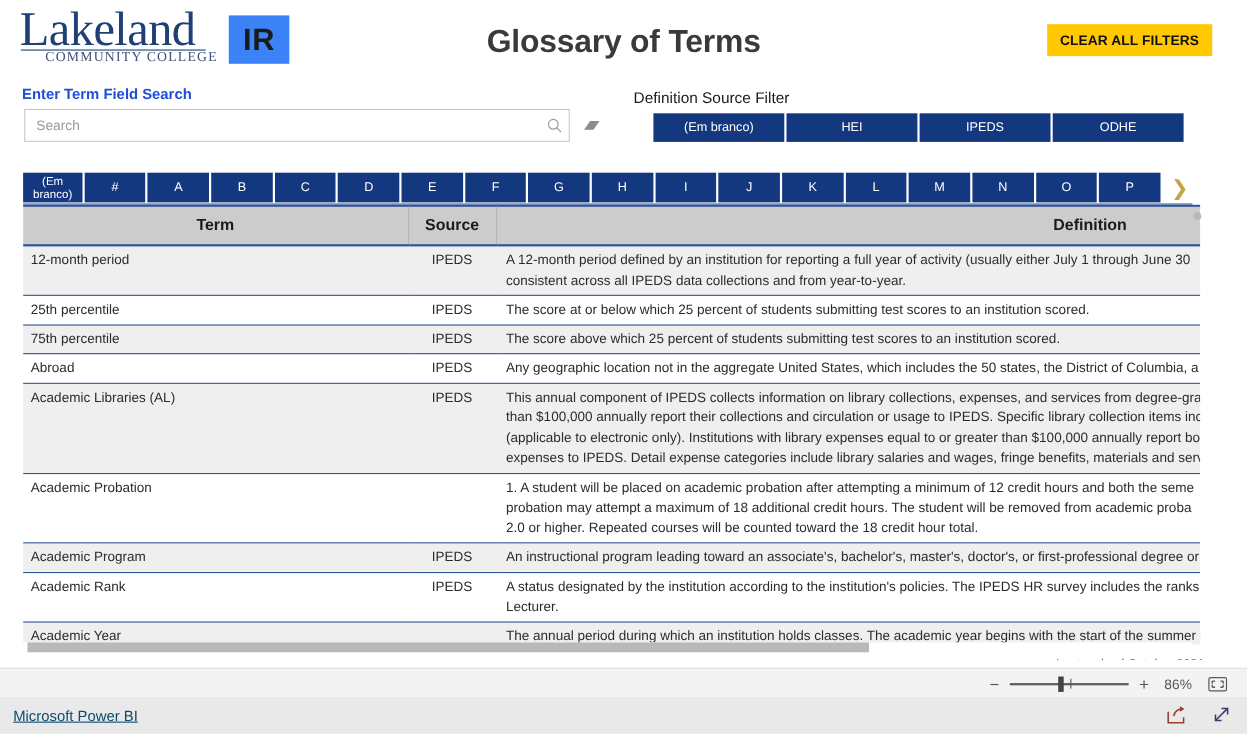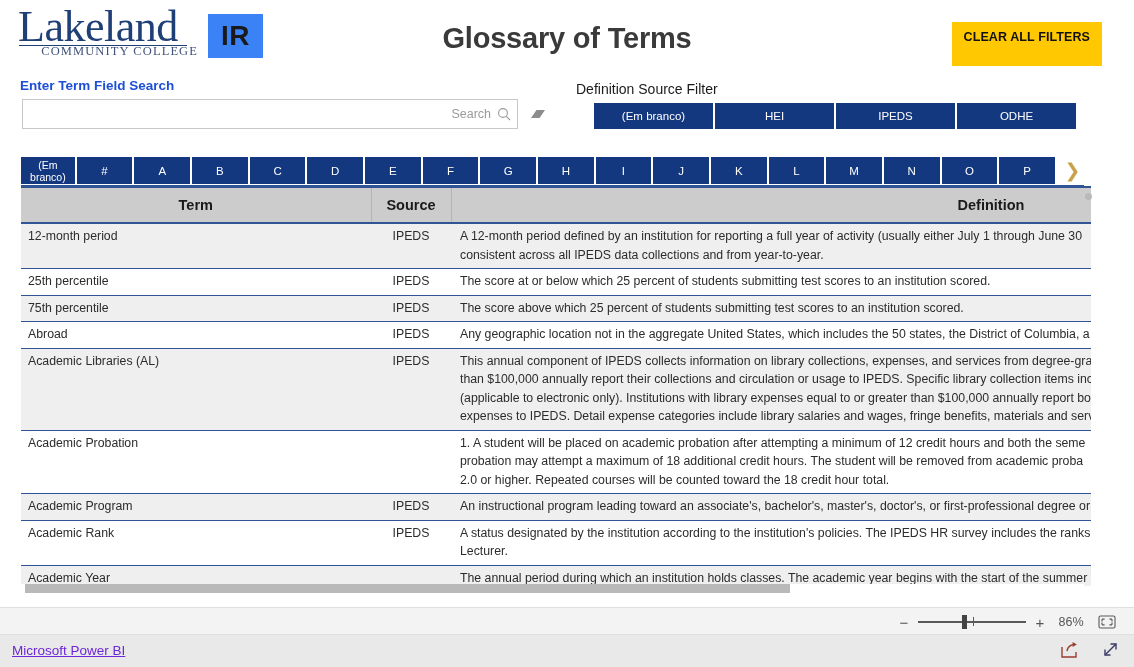--- a/index.html
+++ b/index.html
@@ -64,21 +64,21 @@
     font-weight: bold;
     color: #3a3a3a;
     letter-spacing: -0.2px;
   }
 
   .clear-filters {
     position: absolute; right: 32px; top: 22px;
     background: #FFC800;
     color: #111;
     font-size: 12.5px; font-weight: bold;
-    padding: 8px 12px 22px 12px;
+    padding: 8px 12px 7px 12px;
     letter-spacing: 0.1px;
     border: none;
     cursor: pointer;
     font-family: "Liberation Sans", sans-serif;
   }
 
   
   .lbl-search {
     position: absolute; left: 20px; top: 78px;
     font-size: 13.5px; font-weight: bold; color: #1d4ed8;
@@ -91,21 +91,20 @@
     display: flex; align-items: center;
   }
   .search-input {
     flex: 1;
     border: none; outline: none;
     font-family: "Liberation Sans", sans-serif;
     font-size: 12.5px;
     color: #333;
     padding-left: 10px;
     background: transparent;
-    text-align: right;
   }
   .search-input::placeholder { color: #9a9a9a; }
   .search-icon { width: 26px; display: flex; align-items: center; justify-content: center; }
   .eraser-icon {
     position: absolute; left: 528px; top: 105px;
     width: 20px; height: 18px;
     display: flex; align-items: center; justify-content: center;
     cursor: pointer;
   }
 
@@ -274,21 +273,21 @@
   }
 
   .pbi-bar {
     position: absolute; left: 0; top: 635px;
     width: 1134px; height: 32px;
     background: #e9e9e9;
   }
   .pbi-link {
     position: absolute; left: 12px; top: 8px;
     font-size: 13.5px;
-    color: #6d28d9;
+    color: #0c4a6e;
     text-decoration: underline;
     cursor: pointer;
   }
   .pbi-actions {
     position: absolute; right: 14px; top: 6px;
     display: flex; gap: 22px; align-items: center;
   }
   .pbi-ico { cursor: pointer; display: flex; align-items: center; }
 </style>
 </head>

